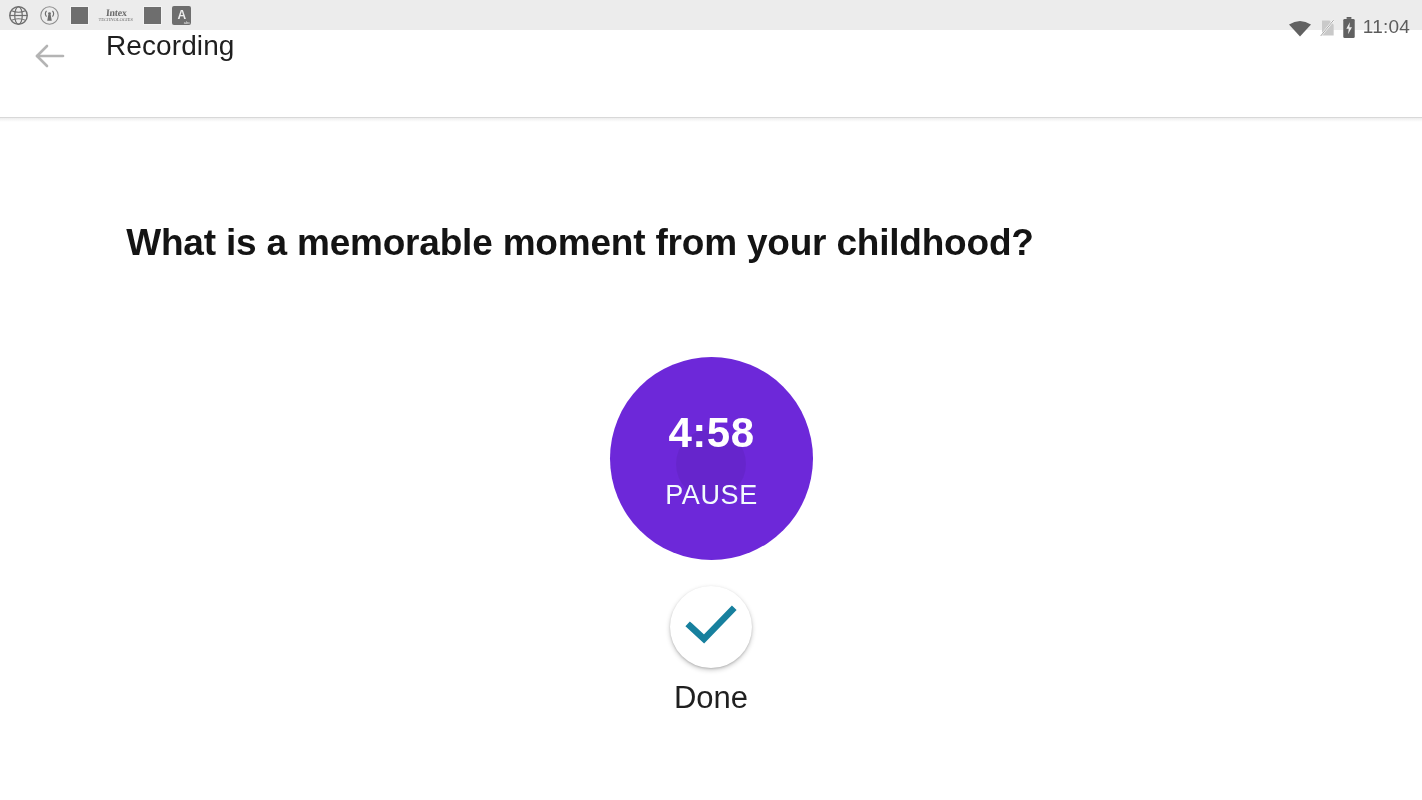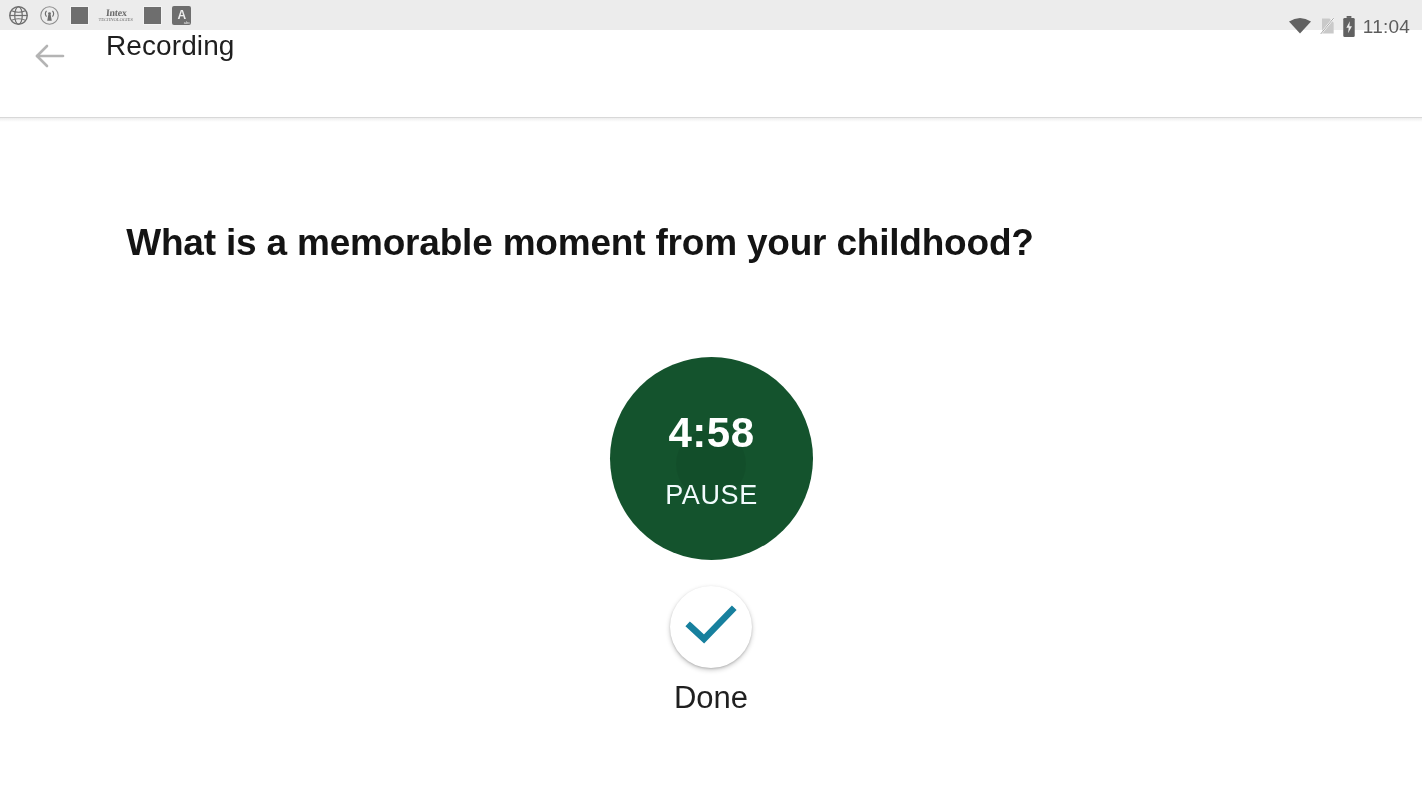--- a/index.html
+++ b/index.html
@@ -28,21 +28,21 @@
     box-sizing: border-box;
     padding: 0 12px 0 8px;
   }
   #status-left {
     display: flex;
     align-items: center;
     gap: 10px;
   }
   #status-right {
     display: flex;
-    align-items: flex-start;
+    align-items: flex-end;
     gap: 5px;
     margin-top: 24px;
   }
   .sb-icon {
     display: inline-flex;
     align-items: center;
     justify-content: center;
     line-height: 0;
   }
   .sb-square {
@@ -161,21 +161,21 @@
   }
 
   
   #record-button {
     position: absolute;
     left: 610px;
     top: 235px;
     width: 203px;
     height: 203px;
     border-radius: 50%;
-    background: #14532d;
+    background: #6d28d9;
     cursor: pointer;
     overflow: hidden;
   }
   #record-ripple {
     position: absolute;
     left: 66px;
     top: 72px;
     width: 70px;
     height: 70px;
     border-radius: 50%;

